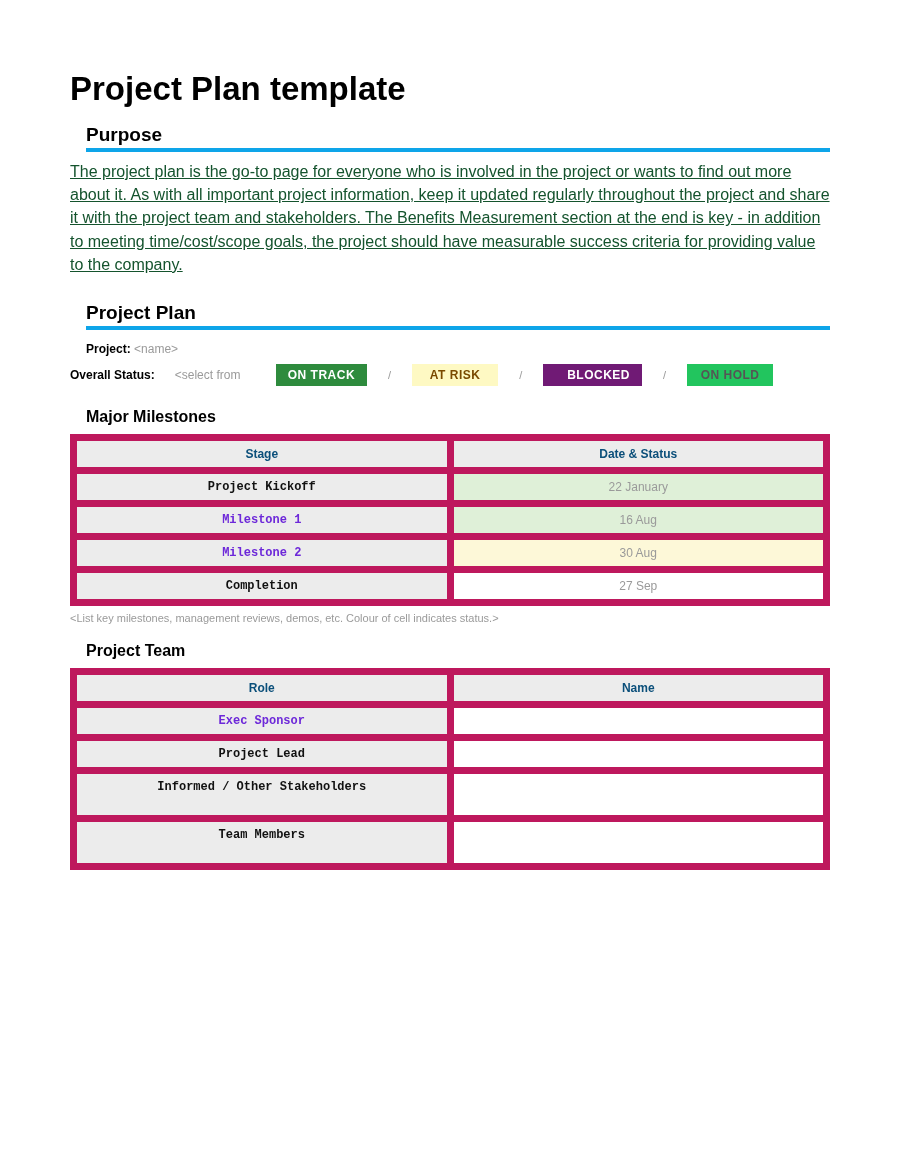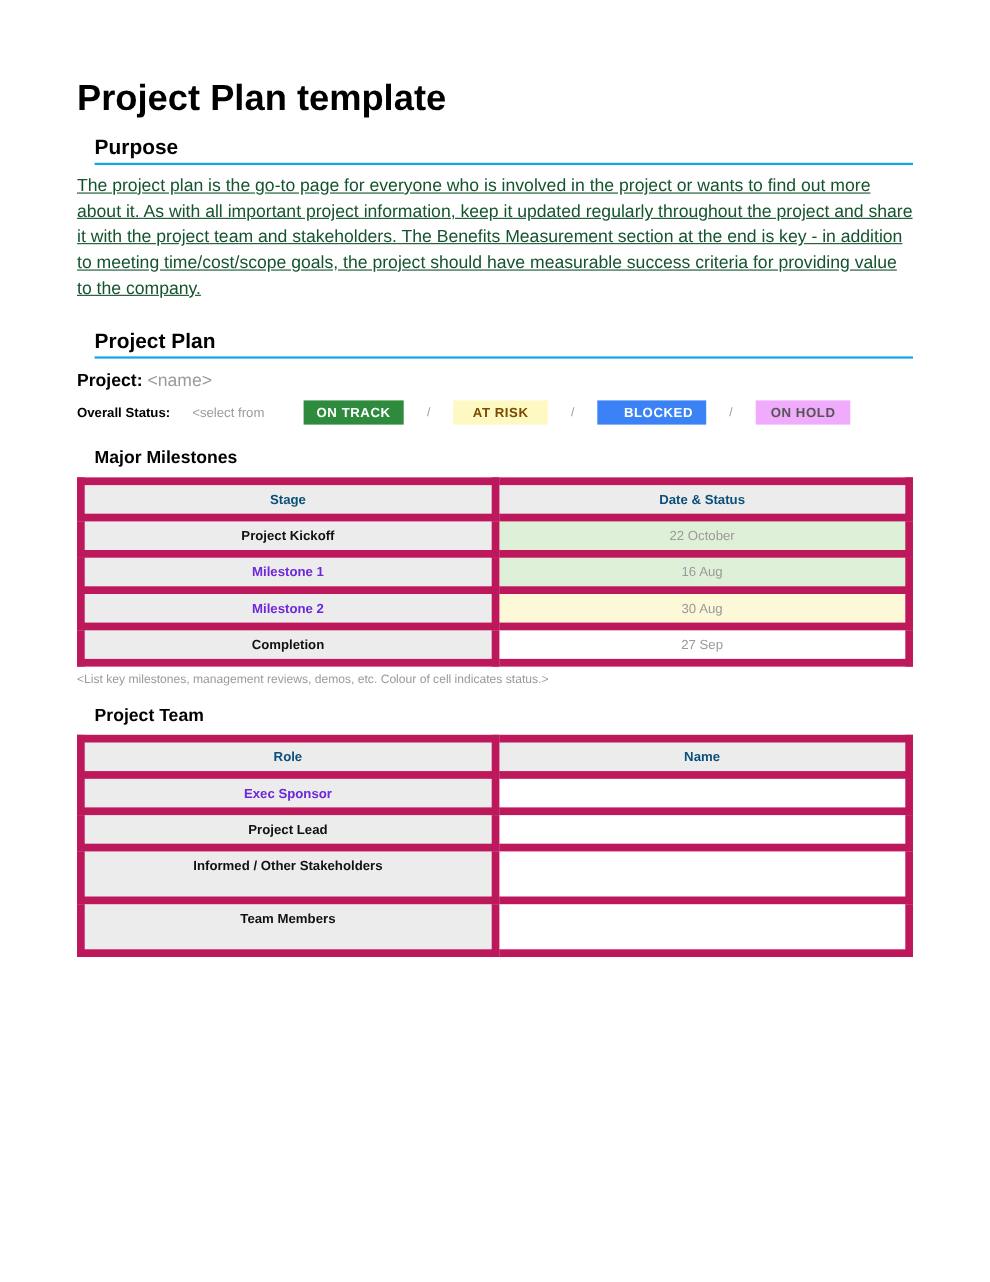--- a/index.html
+++ b/index.html
@@ -16,33 +16,33 @@
   h1.doc-title {
     font-size: 33px;
     font-weight: 700;
     margin: 0 0 8px 0;
   }
   h2.section {
     font-size: 19px;
     font-weight: 700;
     margin: 12px 0 4px 0;
     padding: 4px 0 2px 0;
-    border-bottom: 2px solid #0ea5e9;
+    border-bottom: 4px solid #0ea5e9;
   }
   .indent { margin-left: 16px; }
   p.body {
     font-size: 16px;
     line-height: 1.45;
     margin: 8px 0 22px 0;
     color: #14532d;
     text-decoration: underline;
   }
   .field-row {
-    font-size: 16px;
-    margin: 12px 0 8px 0;
+    font-size: 12px;
+    margin: 12px 0 8px 16px;
   }
   .field-row .lbl { font-weight: 700; }
   .placeholder { color: #9a9a9a; }
   .status-row {
     font-size: 12px;
     margin: 6px 0 22px 0;
     display: flex;
     align-items: center;
     flex-wrap: wrap;
     gap: 16px;
@@ -55,22 +55,22 @@
     font-size: 12px;
     font-weight: 700;
     letter-spacing: 0.5px;
     color: #fff;
     line-height: 16px;
     text-align: center;
     min-width: 86px;
   }
   .chip-on-track  { background: #2e8b3d; }
   .chip-at-risk   { background: #fef9c3; color: #7a4a00; }
-  .chip-blocked   { background: #3b82f6; padding-left: 24px; }
-  .chip-on-hold   { background: #f0abfc; color: #555; }
+  .chip-blocked   { background: #701a75; padding-left: 24px; }
+  .chip-on-hold   { background: #22c55e; color: #555; }
 
   h3.subsection {
     font-size: 16px;
     font-weight: 700;
     margin: 16px 0 8px 0;
   }
 
   table.grid {
     width: 100%;
     border-collapse: collapse;
@@ -85,20 +85,21 @@
   table.grid th {
     background: #ececec;
     color: #0b4f7a;
     font-weight: 700;
   }
   table.grid td.rowhead {
     background: #ececec;
     font-weight: 700;
     color: #111;
     width: 50%;
+    font-family: Liberation Mono, monospace;
   }
   table.grid td.rowhead.link { color: #6d28d9; }
   table.grid td.date { color: #9a9a9a; }
   .bg-green  { background: #dff0d8 !important; }
   .bg-yellow { background: #fdf8d8 !important; }
   .tall { height: 48px; }
 
   .hint {
     font-size: 11px;
     color: #9a9a9a;
@@ -145,21 +146,21 @@
   <table class="grid">
     <thead>
       <tr>
         <th>Stage</th>
         <th>Date &amp; Status</th>
       </tr>
     </thead>
     <tbody id="milestones-body">
         <tr>
           <td class="rowhead">Project Kickoff</td>
-          <td class="date bg-green">22 October</td>
+          <td class="date bg-green">22 January</td>
         </tr>
         <tr>
           <td class="rowhead link">Milestone 1</td>
           <td class="date bg-green">16 Aug</td>
         </tr>
         <tr>
           <td class="rowhead link">Milestone 2</td>
           <td class="date bg-yellow">30 Aug</td>
         </tr>
         <tr>

